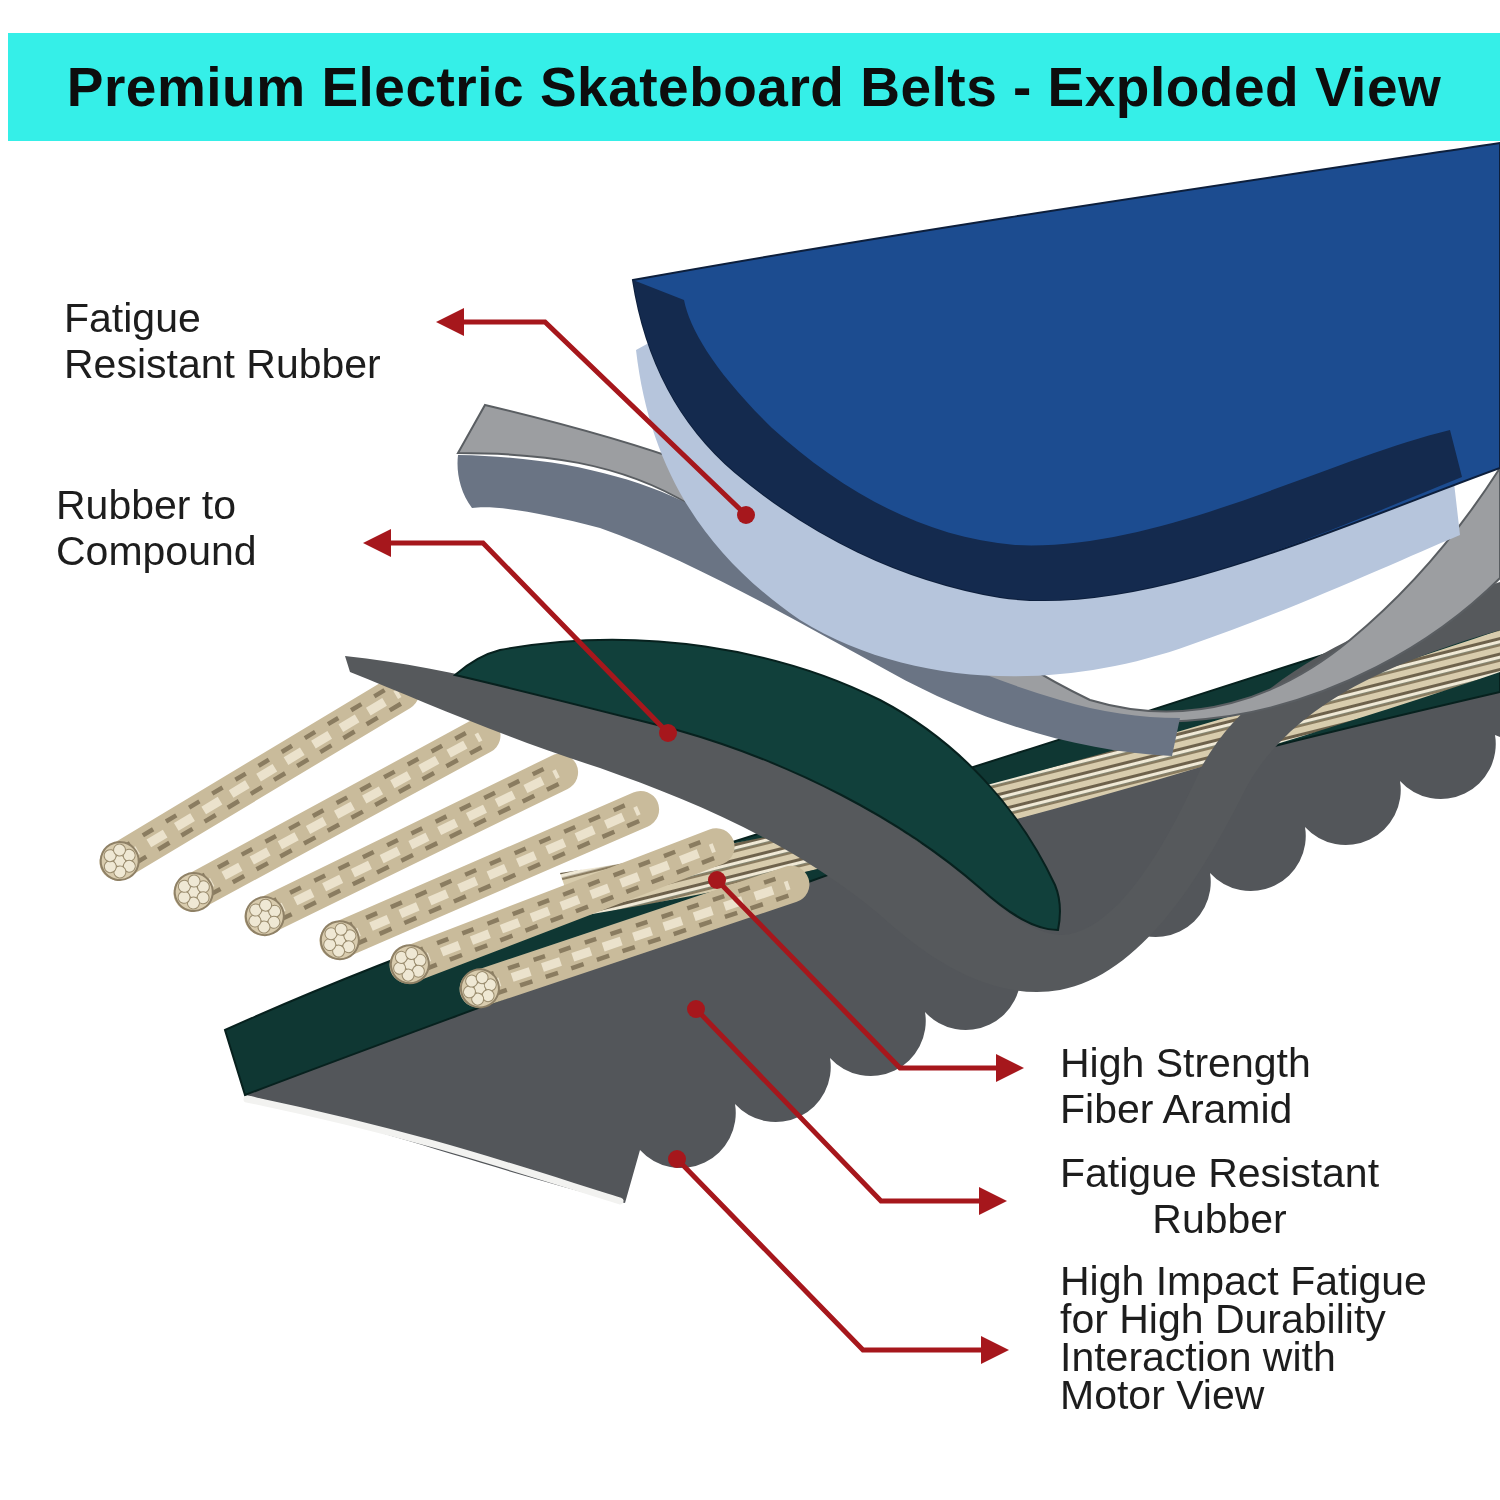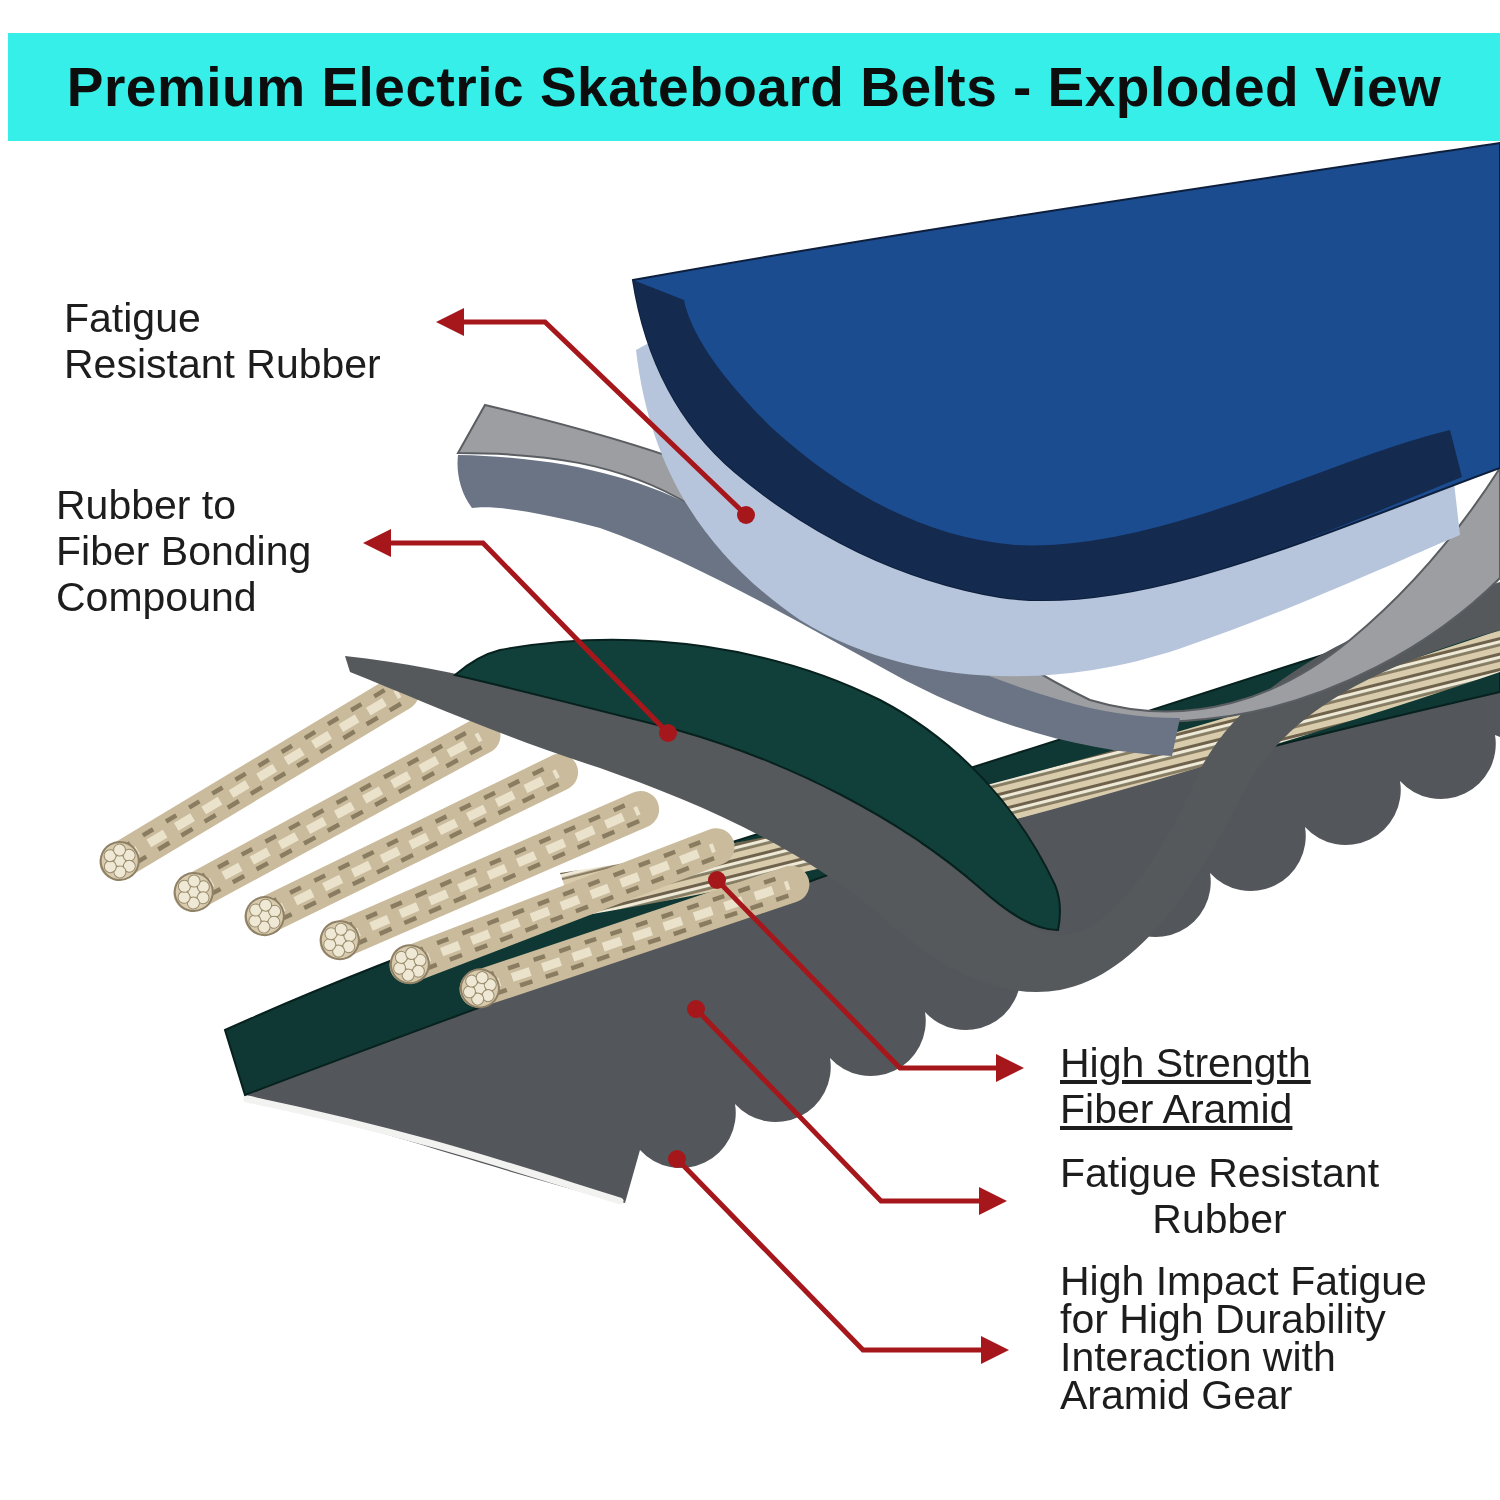--- a/index.html
+++ b/index.html
@@ -18,21 +18,21 @@
   }
   .diagram-svg{position:absolute;left:0;top:0;width:1500px;height:1500px;}
   .label{
     position:absolute;font-size:41px;line-height:46px;color:#1d1d1d;
     white-space:nowrap;
   }
   .label.tight{line-height:38px;}
   .label div{pointer-events:none;}
   #label-fatigue-left{left:64px;top:295px;}
   #label-bonding{left:56px;top:482px;}
-  #label-aramid{left:1060px;top:1040px;text-decoration:underline;}
+  #label-aramid{left:1060px;top:1040px;}
   #label-fatigue-right{left:1060px;top:1150px;text-align:center;}
   #label-impact{left:1060px;top:1262px;}
 </style>
 </head>
 <body>
 
 <div class="stage">
 
   <div class="banner" style="background-color: rgb(53, 239, 232);">
     <div class="banner-title">Premium Electric Skateboard Belts - Exploded View</div>
@@ -200,30 +200,29 @@
       </g>
     </g>
   </svg>
 
   <div class="label" id="label-fatigue-left">
       <div>Fatigue</div>
       <div>Resistant Rubber</div>
     </div>
   <div class="label" id="label-bonding">
       <div>Rubber to</div>
-      <div>Fiber Bonding</div>
       <div>Compound</div>
     </div>
   <div class="label" id="label-aramid">
       <div>High Strength</div>
       <div>Fiber Aramid</div>
     </div>
   <div class="label" id="label-fatigue-right">
       <div>Fatigue Resistant</div>
       <div>Rubber</div>
     </div>
   <div class="label tight" id="label-impact">
       <div>High Impact Fatigue</div>
       <div>for High Durability</div>
       <div>Interaction with</div>
-      <div>Aramid Gear</div>
+      <div>Motor View</div>
     </div>
 </div>
 
 </body></html>

